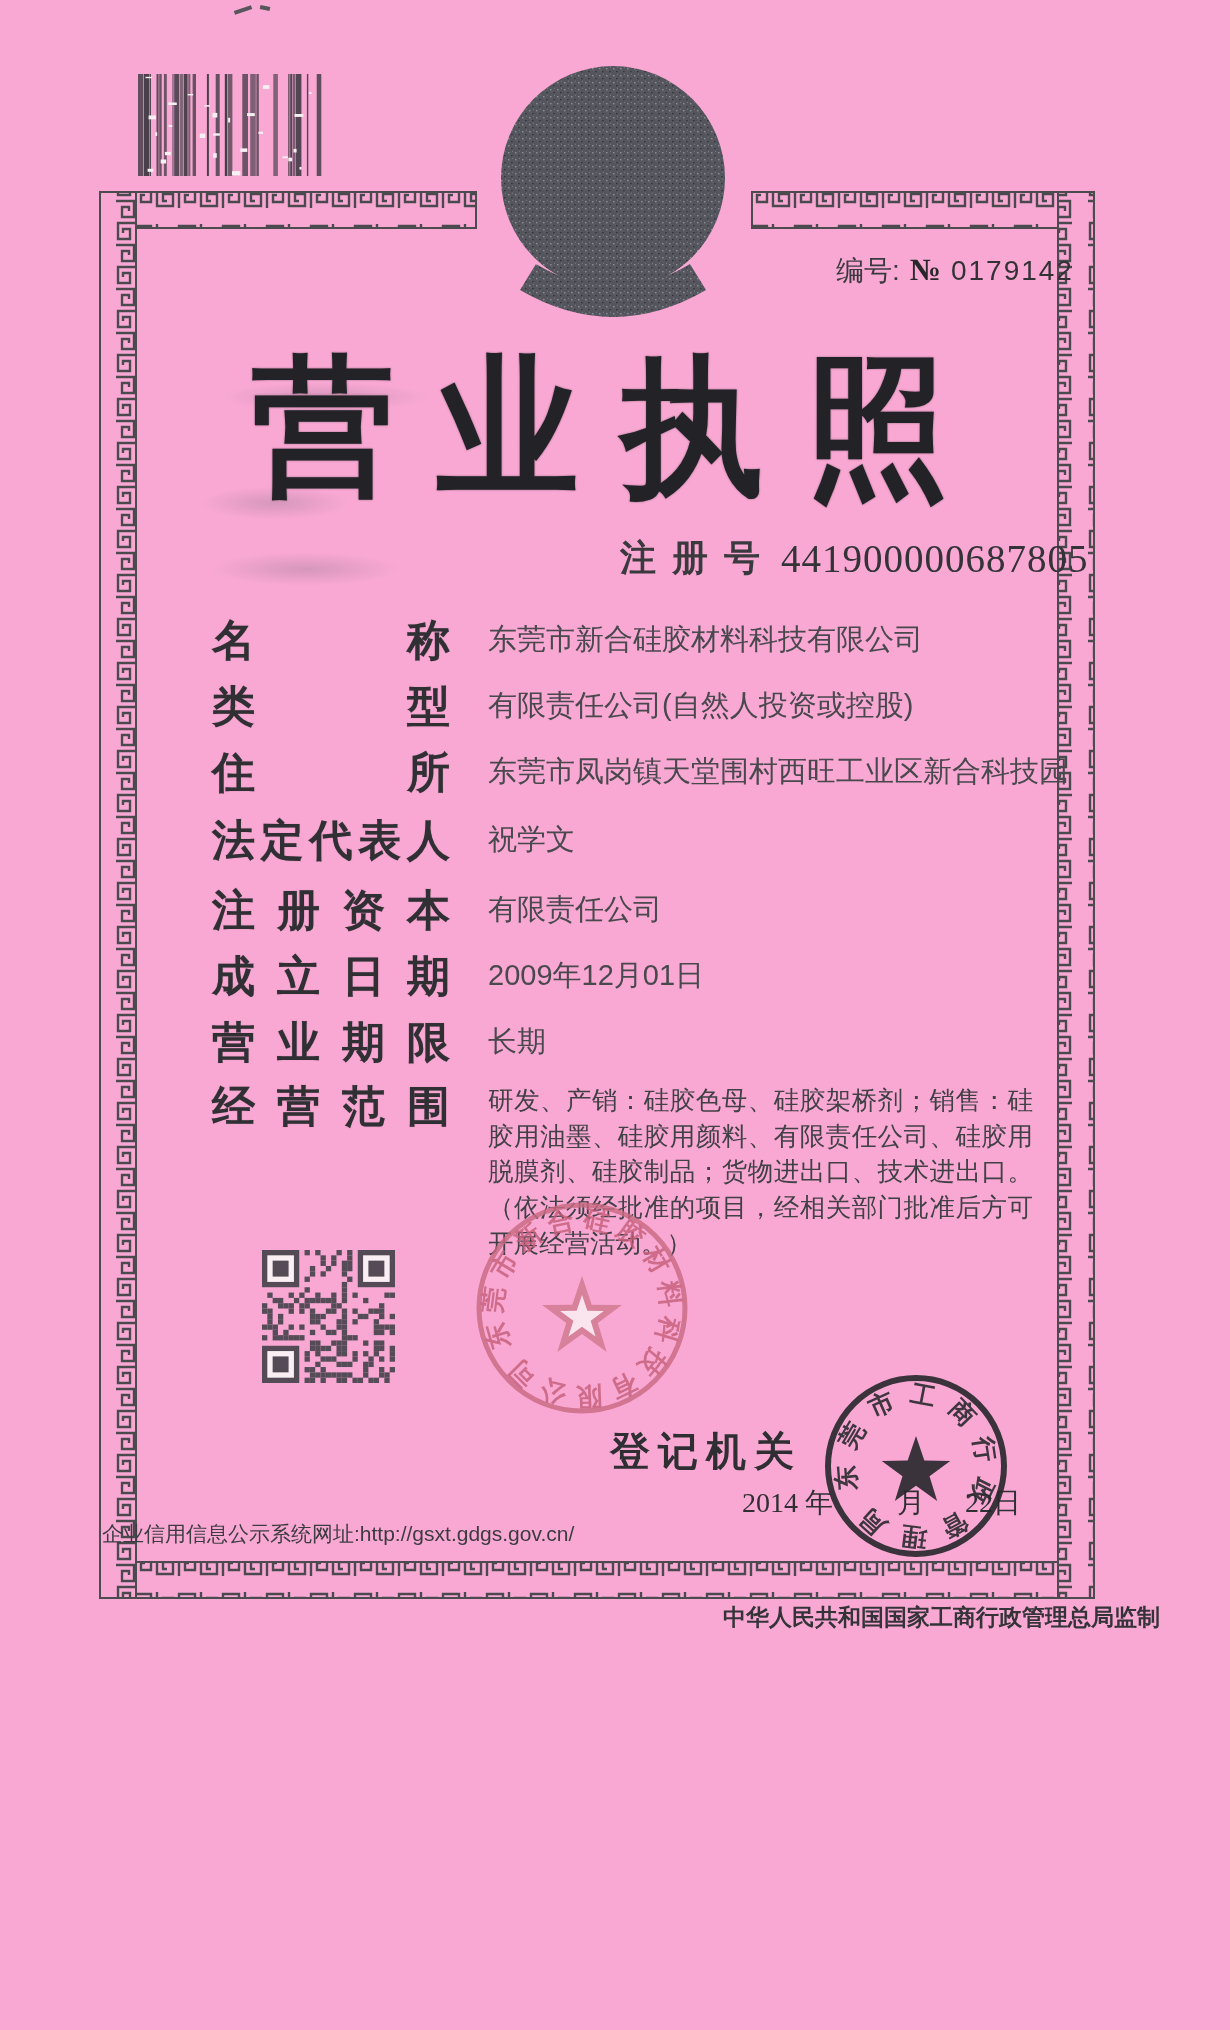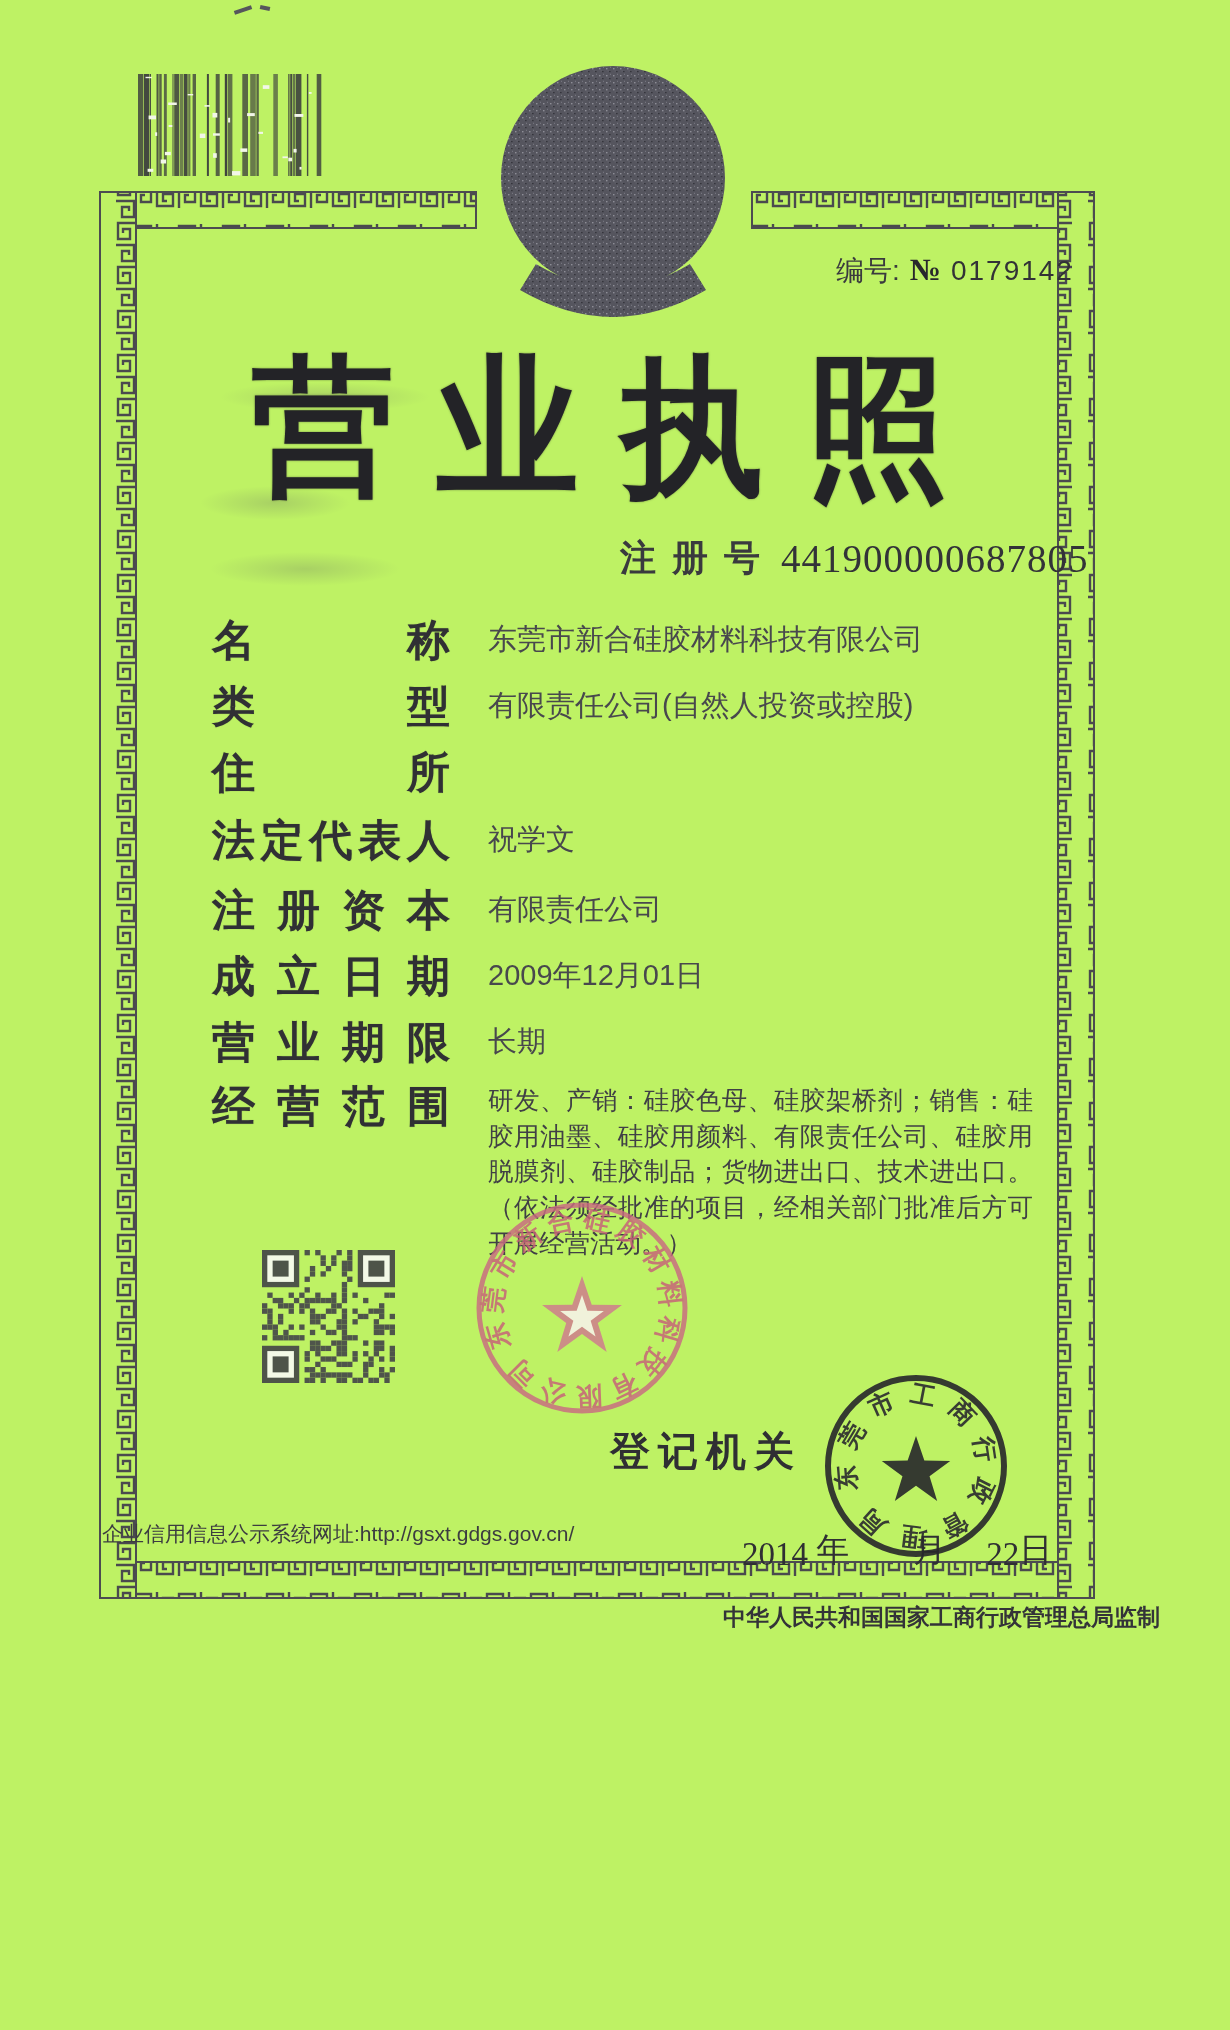--- a/index.html
+++ b/index.html
@@ -1,16 +1,16 @@
 <!DOCTYPE html>
 <html><head>
 <meta charset="utf-8">
 <style>
   html,body{margin:0;padding:0;background:#ffffff;}
-  .page{position:relative;width:1230px;height:2030px;background:#bef264;overflow:hidden;
+  .page{position:relative;width:1230px;height:2030px;background:#f9a8d4;overflow:hidden;
         font-family:"Liberation Sans",sans-serif;color:#2e2e32;}
   
   .frame-svg{position:absolute;left:0;top:0;z-index:1;}
   
   .barcode{position:absolute;left:134px;top:72px;z-index:2;opacity:.92;}
   
   .emblem{position:absolute;left:472px;top:52px;z-index:3;}
   
   .serial{position:absolute;left:836px;top:252px;z-index:3;font-size:28px;color:#3a3a3e;
           display:flex;align-items:baseline;gap:10px;}
@@ -32,22 +32,22 @@
   .row.scope .row-value{font-size:25.5px;line-height:1.4;width:545px;white-space:normal;
                         text-align:justify;color:#404045;padding-top:5px;font-weight:500;}
   
   .qr{position:absolute;left:262px;top:1250px;z-index:3;opacity:.88;}
   
   .company-seal{position:absolute;left:452px;top:1178px;z-index:5;opacity:.82;}
   .registry-seal{position:absolute;left:818px;top:1368px;z-index:6;opacity:.9;}
   
   .registrar{position:absolute;left:610px;top:1424px;width:184px;display:flex;justify-content:space-between;
              z-index:4;font-size:40px;font-weight:600;color:#2f2f33;}
-  .date-line{position:absolute;left:742px;top:1484px;z-index:4;font-size:33px;color:#2f2f33;
-             font-family:"Liberation Serif",serif;display:flex;align-items:flex-end;margin-top:44px;}
+  .date-line{position:absolute;left:742px;top:1484px;z-index:4;font-size:28px;color:#2f2f33;
+             font-family:"Liberation Serif",serif;display:flex;align-items:center;}
   .date-line .u-month{margin-left:64px;}
   .date-line .d-day{margin-left:40px;}
   
   .footer-left{position:absolute;left:102px;top:1520px;z-index:3;font-size:21px;color:#3c3c40;}
   .footer-right{position:absolute;right:70px;top:1602px;z-index:3;font-size:23px;font-weight:700;color:#333338;}
   
   .smudge{position:absolute;z-index:2;border-radius:50%;
           background:radial-gradient(closest-side,rgba(90,90,100,.22),rgba(90,90,100,0));}
   .speck{position:absolute;z-index:2;background:#56565c;}
 </style>
@@ -174,20 +174,21 @@
           <span>类</span>
           <span>型</span>
         </div>
         <div class="row-value">有限责任公司(自然人投资或控股)</div>
       </div>
       <div class="row" style="top: 744px;">
         <div class="row-label">
           <span>住</span>
           <span>所</span>
         </div>
+        <div class="row-value">东莞市凤岗镇天堂围村西旺工业区新合科技园</div>
       </div>
       <div class="row" style="top: 812px;">
         <div class="row-label">
           <span>法</span>
           <span>定</span>
           <span>代</span>
           <span>表</span>
           <span>人</span>
         </div>
         <div class="row-value">祝学文</div>

